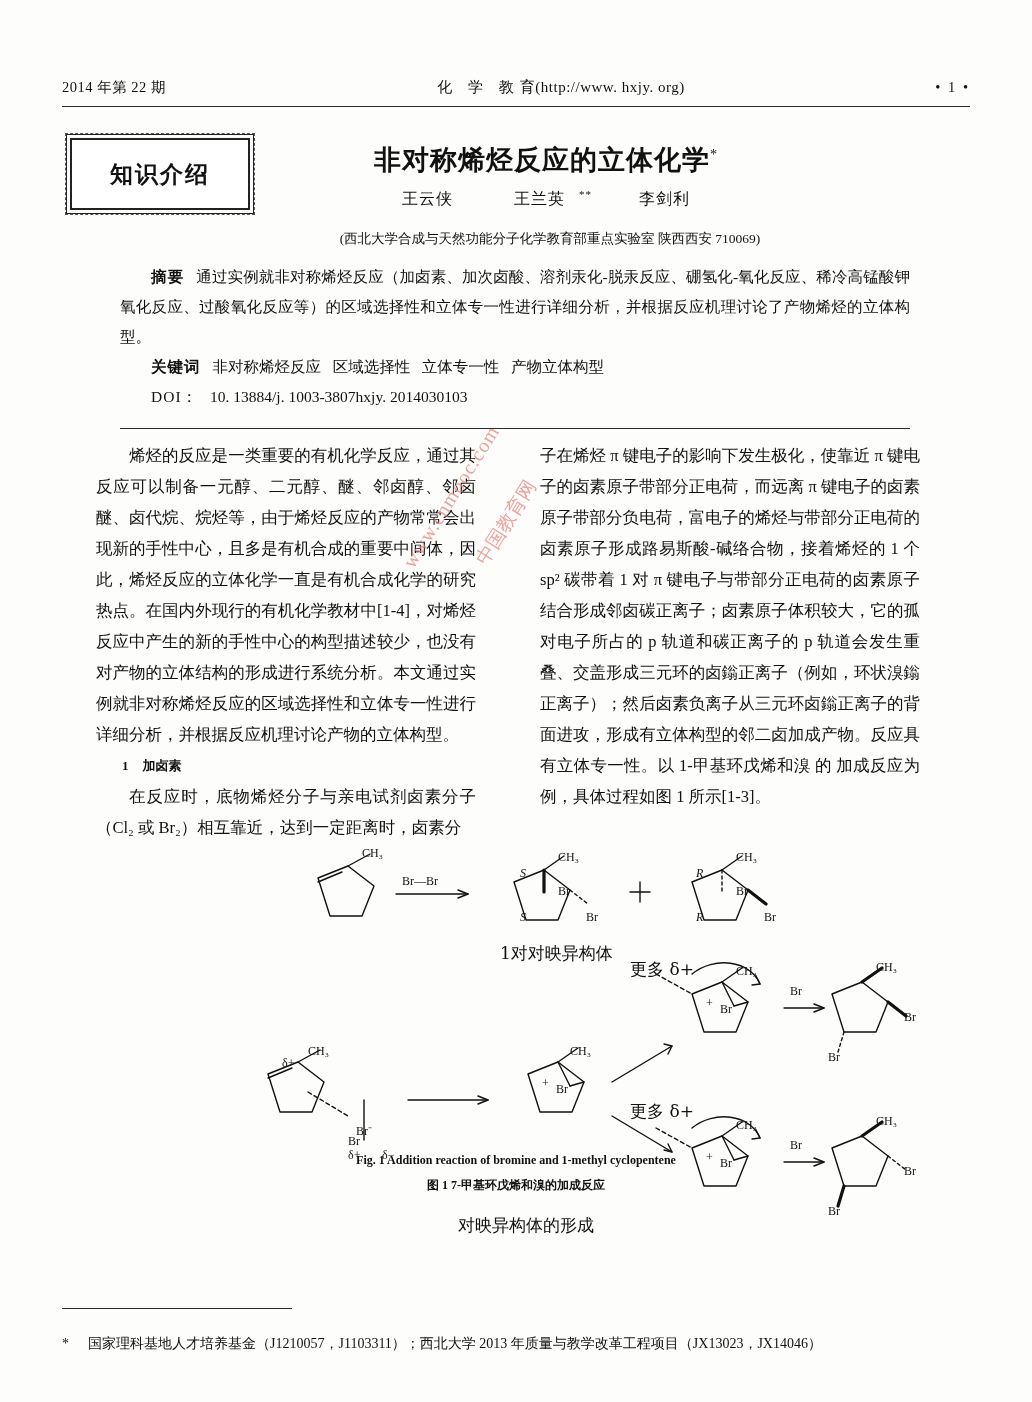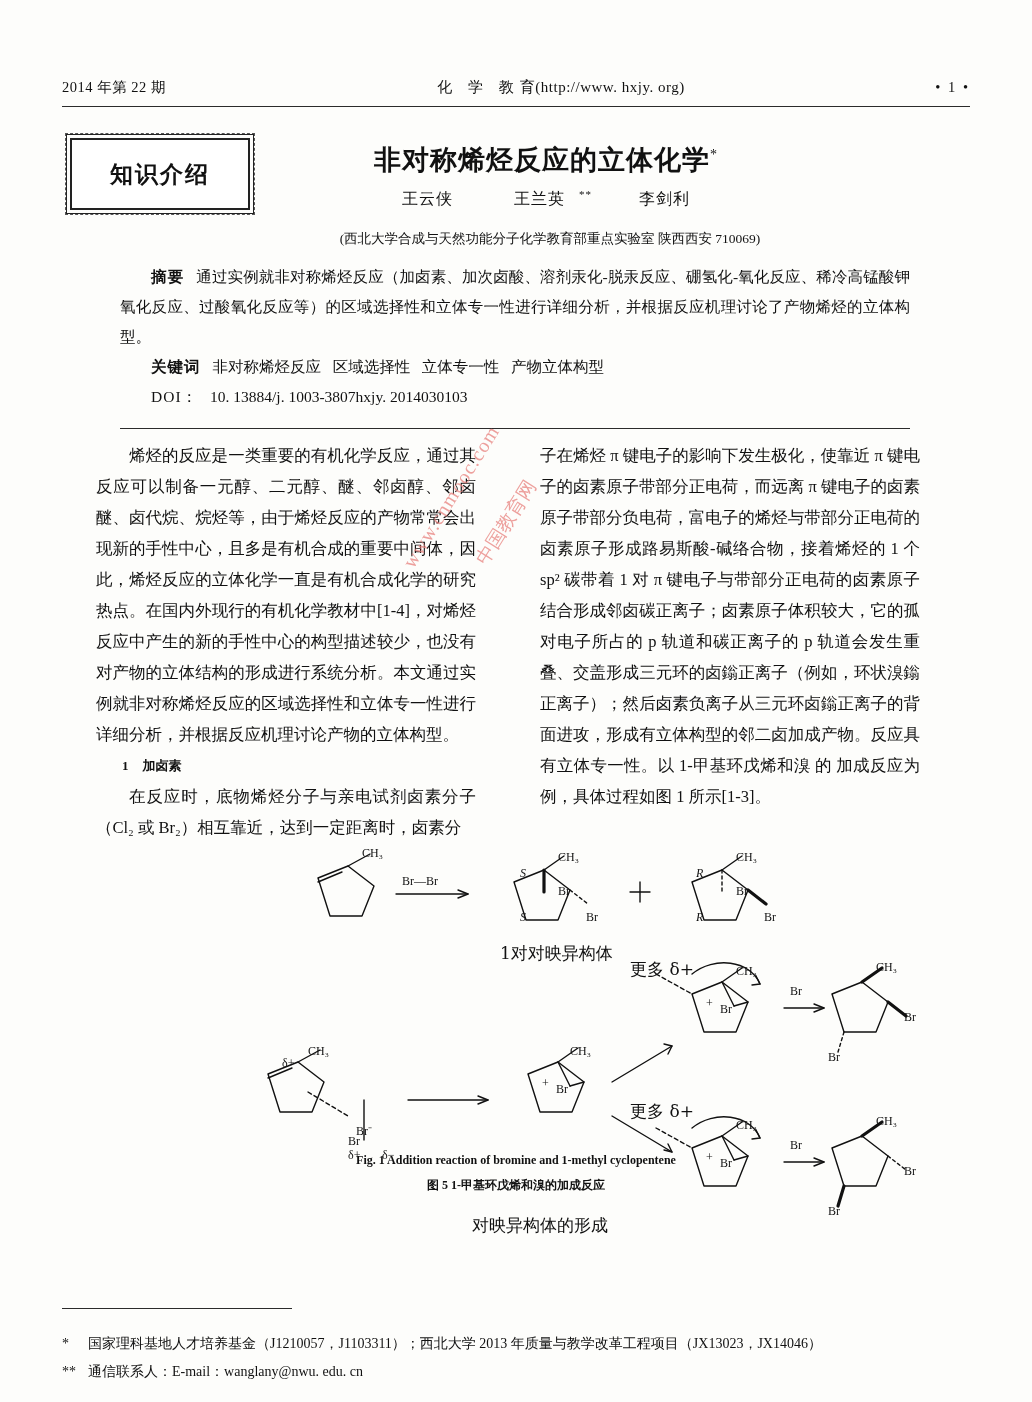--- a/index.html
+++ b/index.html
@@ -381,31 +381,28 @@
     <span class="fl" style="left:732px; top:202px;">Br</span>
 
     <span class="fl" style="left:640px; top:270px;">CH₃</span>
     <span class="fl" style="left:624px; top:308px;">Br</span>
     <span class="fl" style="left:610px; top:302px;">+</span>
     <span class="fl" style="left:694px; top:290px;">Br</span>
     <span class="fl" style="left:780px; top:266px;">CH₃</span>
     <span class="fl" style="left:808px; top:316px;">Br</span>
     <span class="fl" style="left:732px; top:356px;">Br</span>
 
-    <span class="fl fl-cn" style="left:362px; top:366px;margin-left:14px;">对映异构体的形成</span>
+    <span class="fl fl-cn" style="left:362px; top:366px;">对映异构体的形成</span>
   </div>
 
   <div class="fig-cap">
     <div class="en">Fig. 1    Addition reaction of bromine and 1-methyl cyclopentene</div>
-    <div>图 5    1-甲基环戊烯和溴的加成反应</div>
+    <div>图 1    7-甲基环戊烯和溴的加成反应</div>
   </div>
 
   <div class="rule-foot"></div>
   <div class="footnotes">
     <div class="fn">
       <span class="mark">*</span><span>国家理科基地人才培养基金（J1210057，J1103311）；西北大学 2013 年质量与教学改革工程项目（JX13023，JX14046）</span>
     </div>
-    <div class="fn">
-      <span class="mark">**</span><span>通信联系人：E-mail：wanglany@nwu. edu. cn</span>
-    </div>
   </div>
 
 </div>
 
 </body></html>

